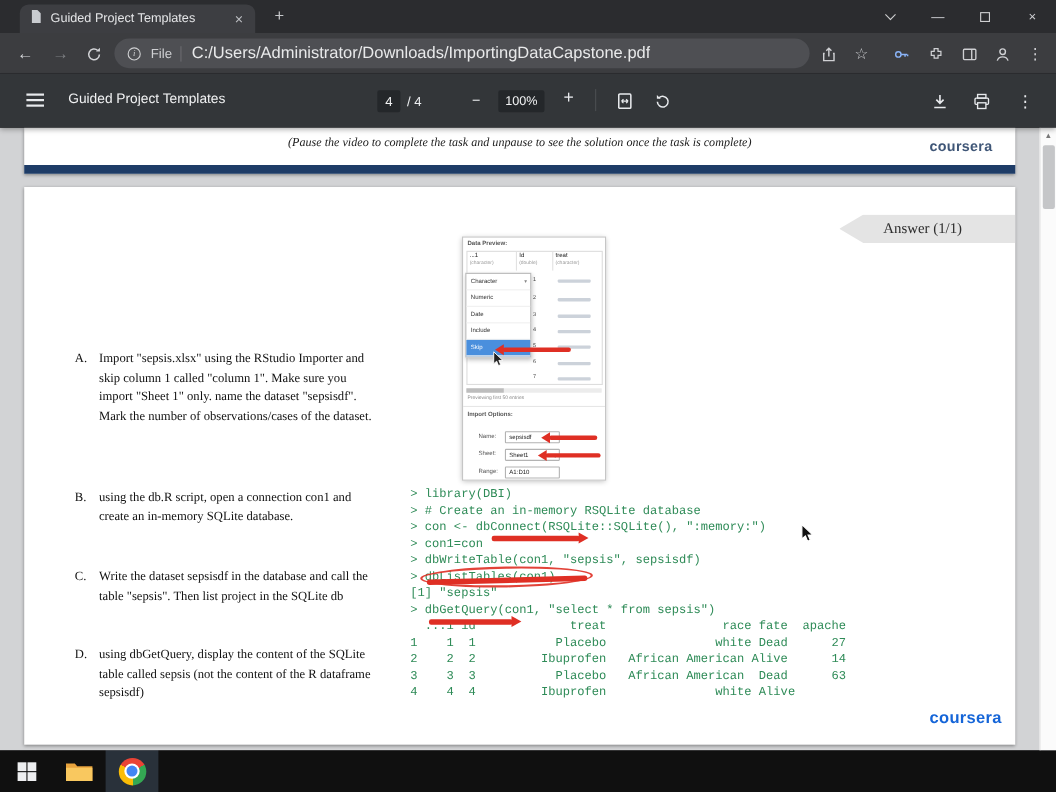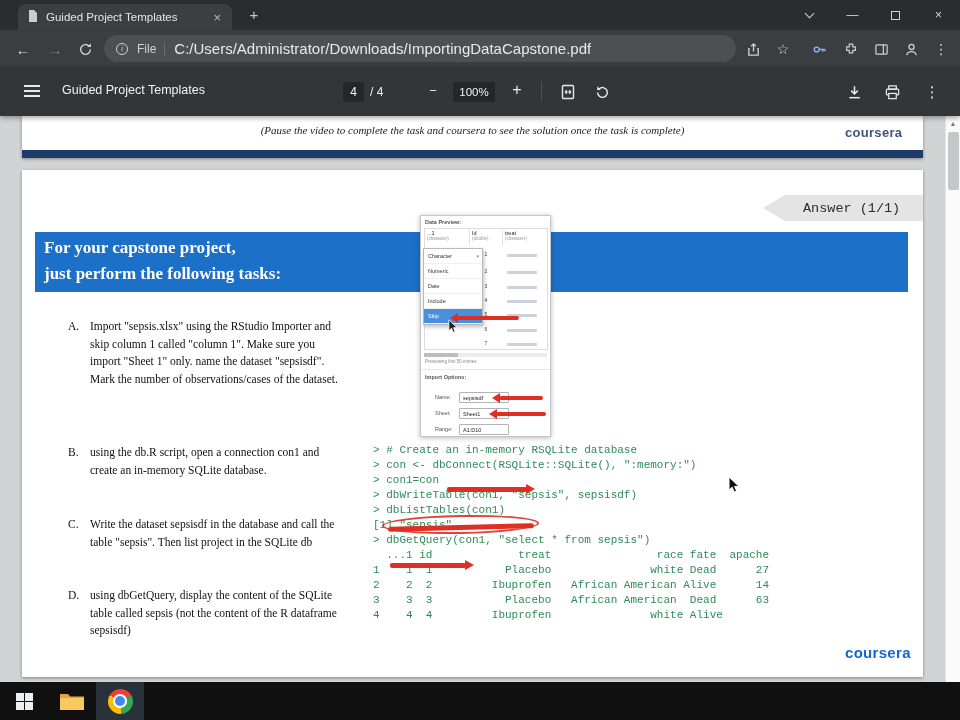--- a/index.html
+++ b/index.html
@@ -70,21 +70,21 @@
   .p3-note { position:absolute; left:0; top:8px; width:100%; text-align:center; color:#1b1b1b;
              font-family:"Liberation Serif",serif; font-style:italic; font-size:11px; }
   .logo { font-weight:bold; letter-spacing:.3px; }
   .p3-logo { position:absolute; left:823px; top:9px; font-size:13px; color:#3f5677; }
   .navy-bar { position:absolute; left:0; bottom:0; width:100%; height:8px; background:#1e3c67; }
 
   .page4 { top:54px; height:507px; }
   .answer-ribbon { position:absolute; right:0; top:25px; width:160px; height:26px; background:#e4e4e4;
                    clip-path:polygon(0 50%, 22px 0, 100% 0, 100% 100%, 22px 100%);
                    display:flex; align-items:center; padding-left:40px;
-                   font-family:Liberation Mono, monospace; font-size:13.5px; color:#2d2d2d; }
+                   font-family:Liberation Serif, serif; font-size:13.5px; color:#2d2d2d; }
   .banner { position:absolute; left:13px; top:62px; width:873px; height:60px; background:#1c70c7;
             color:#fff; font-family:"Liberation Serif",serif; font-weight:bold; font-size:17px; }
   .banner .l1 { position:absolute; left:9px; top:6px; }
   .banner .l2 { position:absolute; left:9px; top:32px; }
 
   .task { position:absolute; left:46px; width:278px; display:flex;
           font-family:"Liberation Serif",serif; font-size:11.5px; line-height:17.5px; color:#111; }
   .task .letter { width:22px; flex:none; }
   .task-a { top:148px; } .task-b { top:274px; } .task-c { top:346px; } .task-d { top:417px; }
 
@@ -260,51 +260,48 @@
           <rect x="2.5" y="5.5" width="13" height="6" rx="1" fill="none" stroke="#e8eaed" stroke-width="1.3"></rect>
           <rect x="5" y="10" width="8" height="5.5" fill="#333639" stroke="#e8eaed" stroke-width="1.3"></rect>
         </svg>
     </div>
     <div class="pdfbtn pdf-dots" style="left:920px">⋮</div>
   </div>
 
   <div class="content">
 
     <div class="page page3">
-      <div class="p3-note">(Pause the video to complete the task and coursera to see the solution once the task is complete)</div>
+      <div class="p3-note">(Pause the video to complete the task and unpause to see the solution once the task is complete)</div>
       <div class="logo p3-logo">coursera</div>
       <div class="navy-bar"></div>
     </div>
 
     <div class="page page4">
       <div class="answer-ribbon">Answer (1/1)</div>
 
-      <div class="banner">
-        <div class="l1">For your capstone project,</div>
-        <div class="l2">just perform the following tasks:</div>
-      </div>
 
       <div class="task task-a">
         <span class="letter">A.</span>
         <span class="ttext">Import "sepsis.xlsx" using the RStudio Importer and skip column 1 called "column 1". Make sure you import "Sheet 1" only. name the dataset "sepsisdf". Mark the number of observations/cases of the dataset.</span>
       </div>
       <div class="task task-b">
         <span class="letter">B.</span>
         <span class="ttext">using the db.R script, open a connection con1 and create an in-memory SQLite database.</span>
       </div>
       <div class="task task-c">
         <span class="letter">C.</span>
         <span class="ttext">Write the dataset sepsisdf in the database and call the table "sepsis". Then list project in the SQLite db</span>
       </div>
       <div class="task task-d">
         <span class="letter">D.</span>
         <span class="ttext">using dbGetQuery, display the content of the SQLite table called sepsis (not the content of the R dataframe sepsisdf)</span>
       </div>
 
       <div class="console">
+        <div class="cline">&gt; library(DBI)</div>
         <div class="cline">&gt; # Create an in-memory RSQLite database</div>
         <div class="cline">&gt; con &lt;- dbConnect(RSQLite::SQLite(), ":memory:")</div>
         <div class="cline">&gt; con1=con</div>
         <div class="cline">&gt; dbWriteTable(con1, "sepsis", sepsisdf)</div>
         <div class="cline">&gt; dbListTables(con1)</div>
         <div class="cline">[1] "sepsis"</div>
         <div class="cline">&gt; dbGetQuery(con1, "select * from sepsis")</div>
         <div class="cline">  ...1 id             treat                race fate  apache</div>
         <div class="cline">1    1  1           Placebo               white Dead      27</div>
         <div class="cline">2    2  2         Ibuprofen   African American Alive      14</div>

